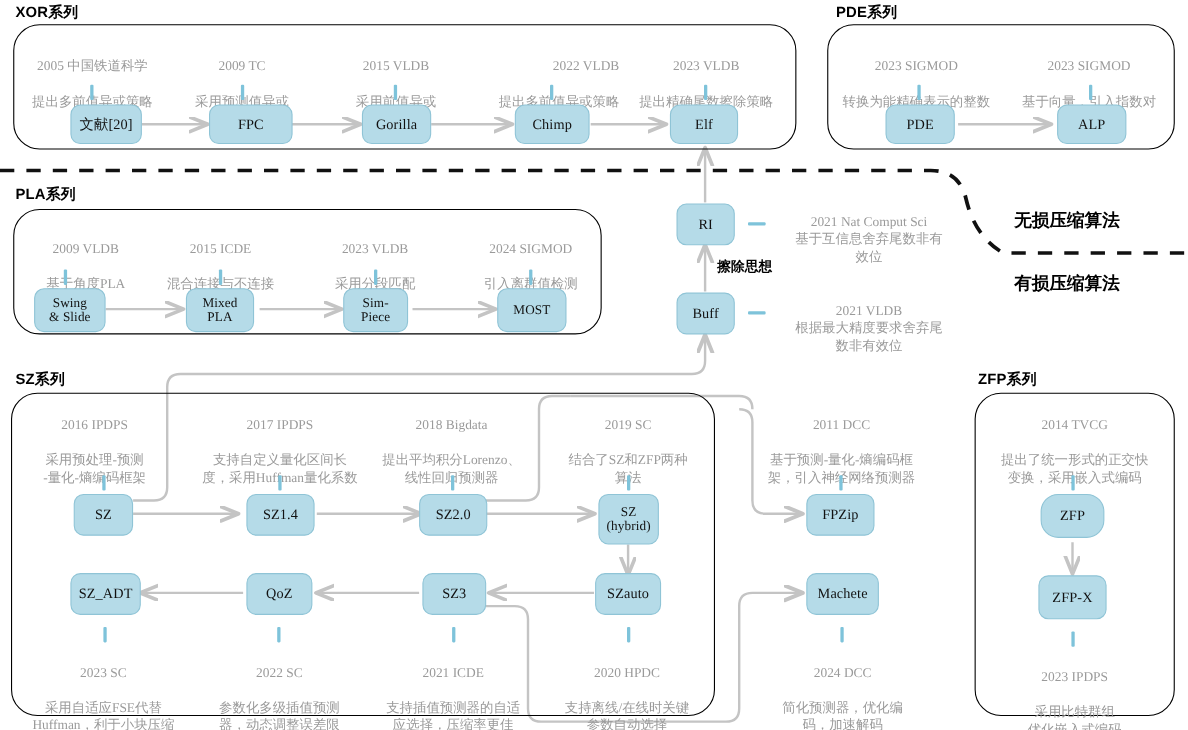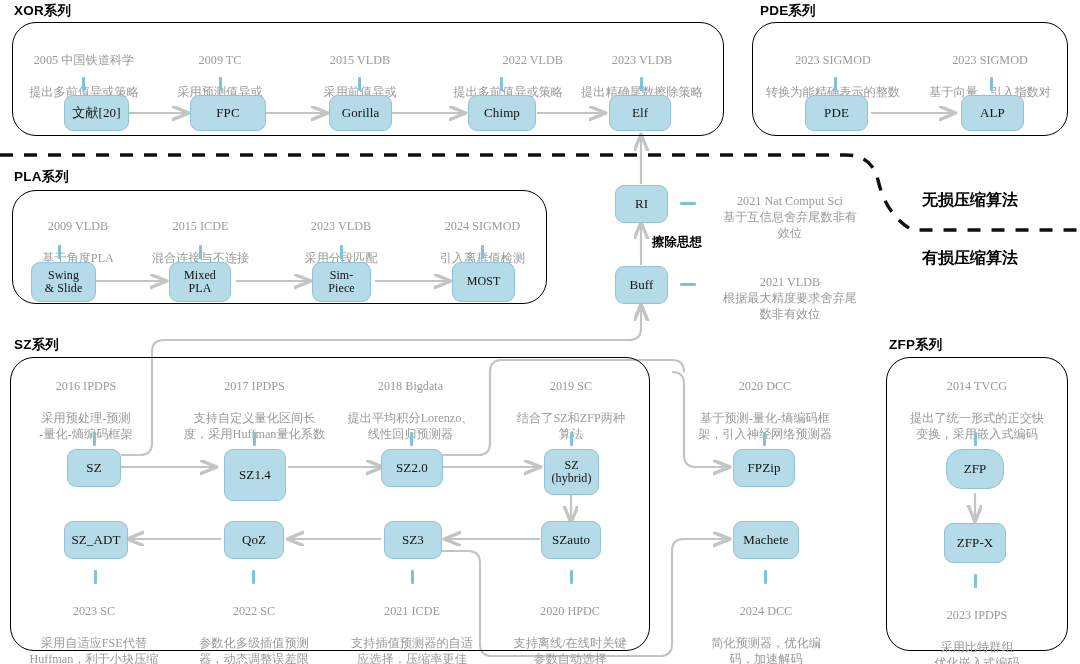--- a/index.html
+++ b/index.html
@@ -255,41 +255,41 @@
   </div>
   <div class="tick" style="left:93px;top:432px;height:14px;"></div>
   <div class="node" style="left:67px;top:449px;width:54px;height:38px;">SZ</div>
 
   <div class="cap" style="left:172px;top:362px;width:165px;">
     <span class="yr">2017 IPDPS</span>
     <span class="dsc">支持自定义量化区间长
 度，采用Huffman量化系数</span>
   </div>
   <div class="tick" style="left:253px;top:432px;height:14px;"></div>
-  <div class="node" style="left:224px;top:449px;width:62px;height:52px;">SZ1.4</div>
+  <div class="node" style="left:224px;top:449px;width:62px;height:38px;">SZ1.4</div>
 
   <div class="cap" style="left:333px;top:362px;width:155px;">
     <span class="yr">2018 Bigdata</span>
     <span class="dsc">提出平均积分Lorenzo、
 线性回归预测器</span>
   </div>
   <div class="tick" style="left:410px;top:432px;height:14px;"></div>
   <div class="node" style="left:381px;top:449px;width:62px;height:38px;">SZ2.0</div>
 
   <div class="cap" style="left:498px;top:362px;width:146px;">
     <span class="yr">2019 SC</span>
     <span class="dsc">结合了SZ和ZFP两种
 算法</span>
   </div>
   <div class="tick" style="left:570px;top:432px;height:14px;"></div>
   <div class="node small" style="left:544px;top:449px;width:55px;height:46px;white-space:pre-line;">SZ
 (hybrid)</div>
 
   <div class="cap" style="left:680px;top:362px;width:170px;">
-    <span class="yr">2020 DCC</span>
+    <span class="yr">2011 DCC</span>
     <span class="dsc">基于预测-量化-熵编码框
 架，引入神经网络预测器</span>
   </div>
   <div class="tick" style="left:763px;top:432px;height:14px;"></div>
   <div class="node" style="left:733px;top:449px;width:62px;height:38px;">FPZip</div>
 
   <div class="node" style="left:64px;top:521px;width:64px;height:38px;">SZ_ADT</div>
   <div class="tick" style="left:94px;top:570px;height:14px;"></div>
   <div class="cap" style="left:14px;top:587px;width:160px;">
     <span class="yr">2023 SC</span>

